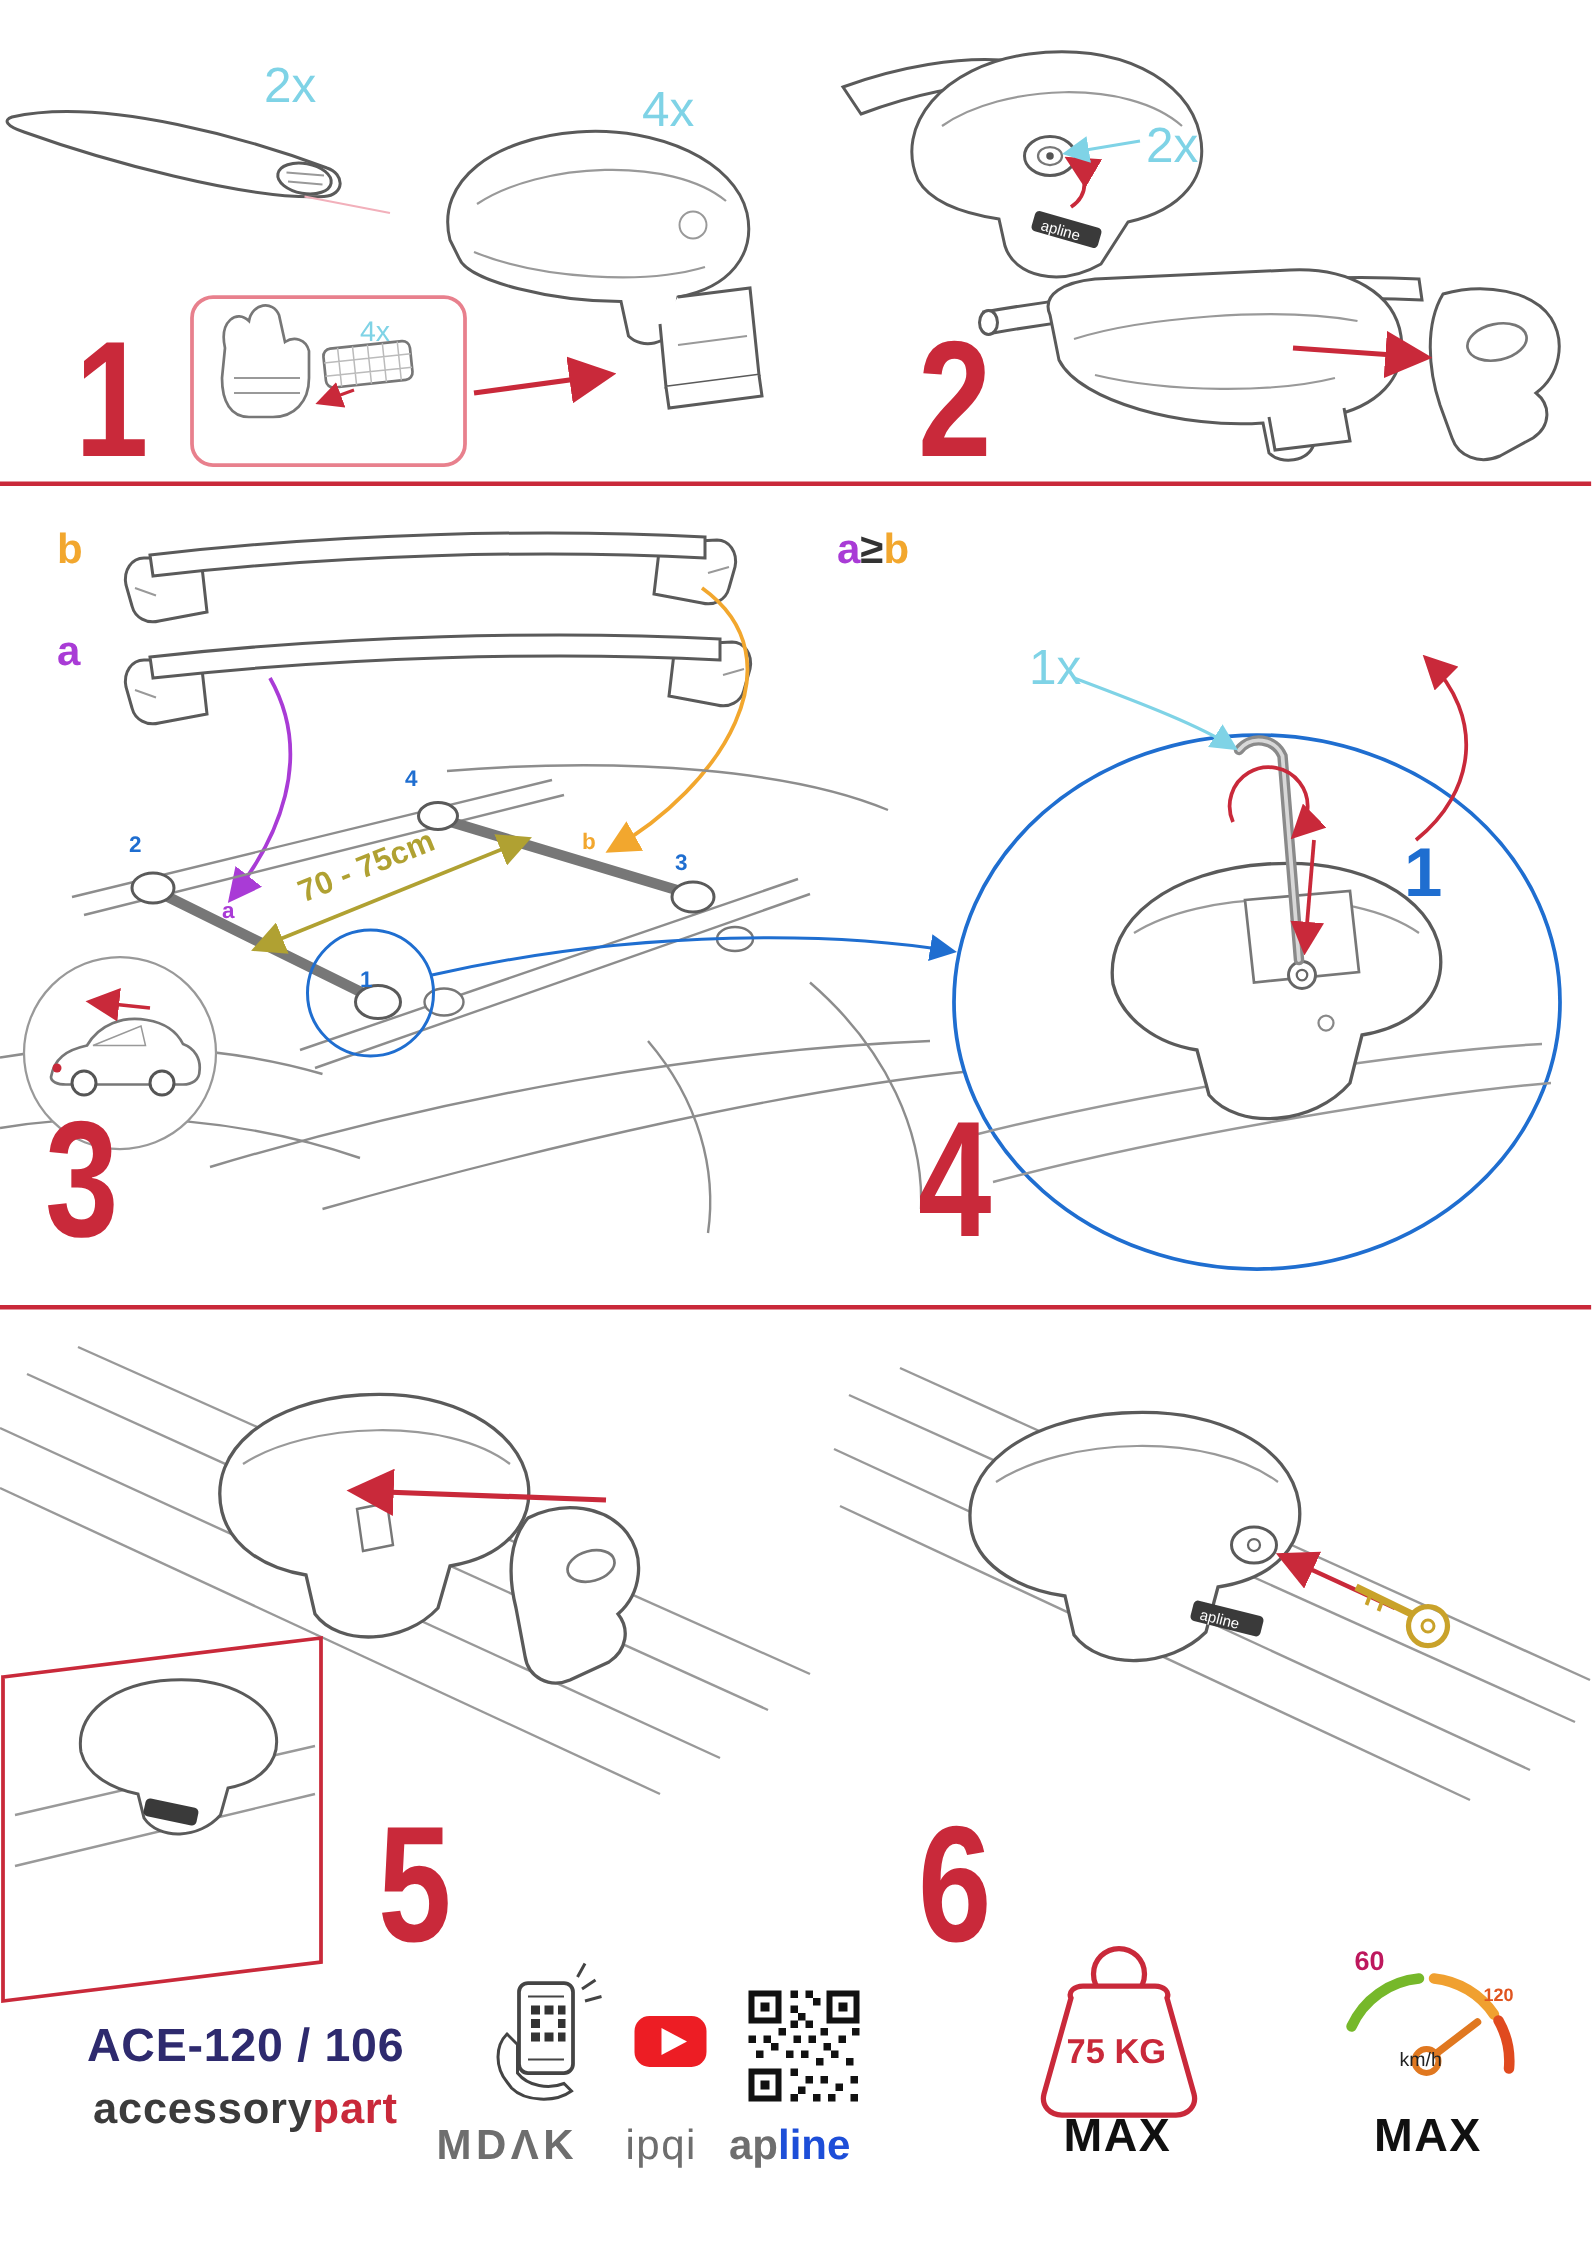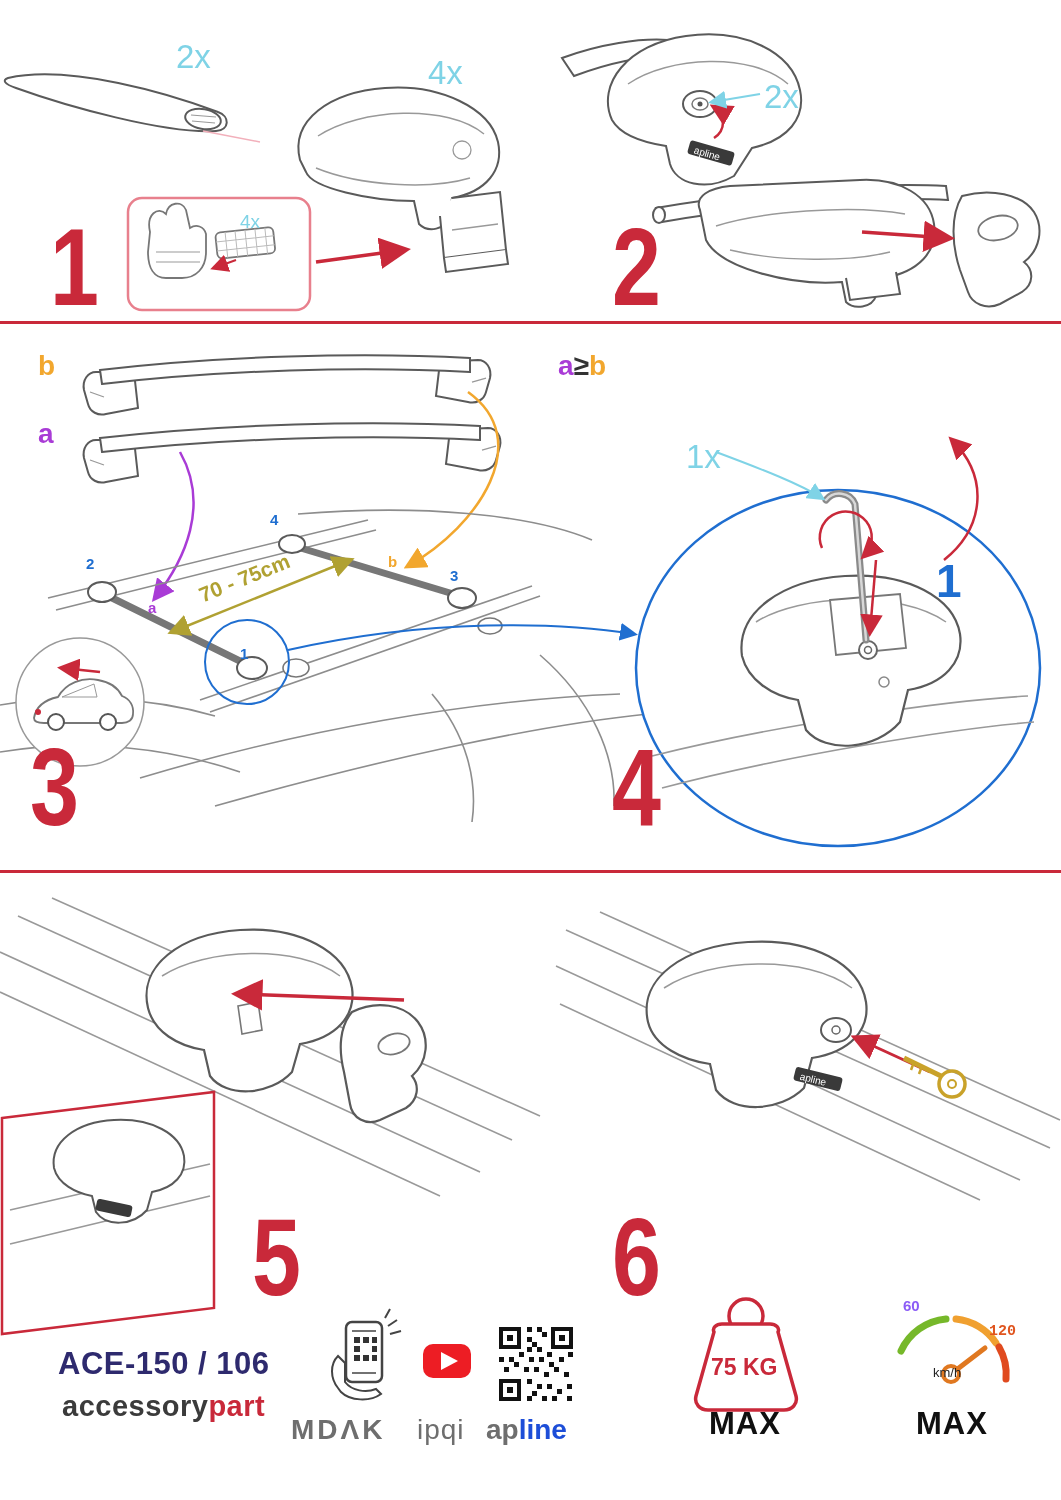--- a/index.html
+++ b/index.html
@@ -24,22 +24,22 @@
   .divider { position:absolute; left:0; width:1061px; height:3px; background:#c9293a; }
   .model { font-size:31px; font-weight:700; color:#2e2a6e; letter-spacing:0.5px; }
   .brandline { font-size:29px; font-weight:700; letter-spacing:0.5px; color:#3b3b3b; }
   .brandline .red { color:#c9293a; }
   .mdak { font-size:28px; font-weight:700; color:#6e6e6e; letter-spacing:3px; }
   .ipqi { font-size:28px; font-weight:400; color:#6e6e6e; letter-spacing:1px; }
   .apline { font-size:28px; font-weight:700; color:#6e6e6e; }
   .apline .red { color:#1d4ed8; }
   .maxlbl { font-size:31px; font-weight:700; color:#101010; letter-spacing:1px; }
   .kg { font-size:23px; font-weight:700; color:#c9293a; width:70px; }
-  .sp60  { font-size:15px; font-weight:700; color:#8b5cf6; }
-  .sp120 { font-size:15px; font-weight:700; color:#e0551f;font-family:Liberation Mono, monospace; }
+  .sp60  { font-size:18px; font-weight:700; color:#be185d; }
+  .sp120 { font-size:12px; font-weight:700; color:#e0551f; }
   .kmh   { font-size:13px; font-weight:400; color:#222; }
 </style>
 </head>
 <body>
 
 <div class="page">
 
   <svg class="art" width="1061" height="1500" viewBox="0 0 1061 1500">
     <defs>
       <marker id="mr" markerWidth="9" markerHeight="9" refX="7" refY="4.5" orient="auto-start-reverse">
@@ -279,28 +279,28 @@
   <div class="t roof-lbl blue" style="left:86px; top:556px">2</div>
   <div class="t roof-lbl blue" style="left:270px; top:512px">4</div>
   <div class="t roof-lbl orange" style="left:388px; top:554px">b</div>
   <div class="t roof-lbl blue" style="left:450px; top:568px">3</div>
   <div class="t roof-lbl purple" style="left:148px; top:600px">a</div>
   <div class="t roof-lbl blue" style="left:240px; top:646px">1</div>
   <div class="t measure" style="left:196px; top:586px">70 - 75cm</div>
   <div class="t stepnum" style="left:30px; top:742px">3</div>
 
   <div class="t lbl" style="left:558px; top:352px"><span class="purple">a</span><span class="dark">≥</span><span class="orange">b</span></div>
-  <div class="t qty" style="left:686px; top:440px">1x</div>
+  <div class="t qty" style="left:686px; top:428px">1x</div>
   <div class="t one" style="left:936px; top:558px">1</div>
   <div class="t stepnum" style="left:612px; top:742px">4</div>
 
   <div class="t stepnum" style="left:252px; top:1212px">5</div>
   <div class="t stepnum" style="left:612px; top:1212px">6</div>
 
-  <div class="t model" style="left:58px; top:1348px">ACE-150 / 106</div>
+  <div class="t model" style="left:58px; top:1348px">ACE-120 / 106</div>
   <div class="t brandline" style="left:62px; top:1392px"><span>accessory</span><span class="red">part</span></div>
   <div class="t mdak" style="left:291px; top:1416px">MDΛK</div>
   <div class="t ipqi" style="left:417px; top:1416px">ipqi</div>
   <div class="t apline" style="left:486px; top:1416px"><span>ap</span><span class="red">line</span></div>
 
   <div class="t kg" style="left:711px; top:1356px">75 KG</div>
   <div class="t maxlbl" style="left:709px; top:1408px">MAX</div>
 
   <div class="t sp60" style="left:903px; top:1298px">60</div>
   <div class="t sp120" style="left:989px; top:1324px">120</div>

